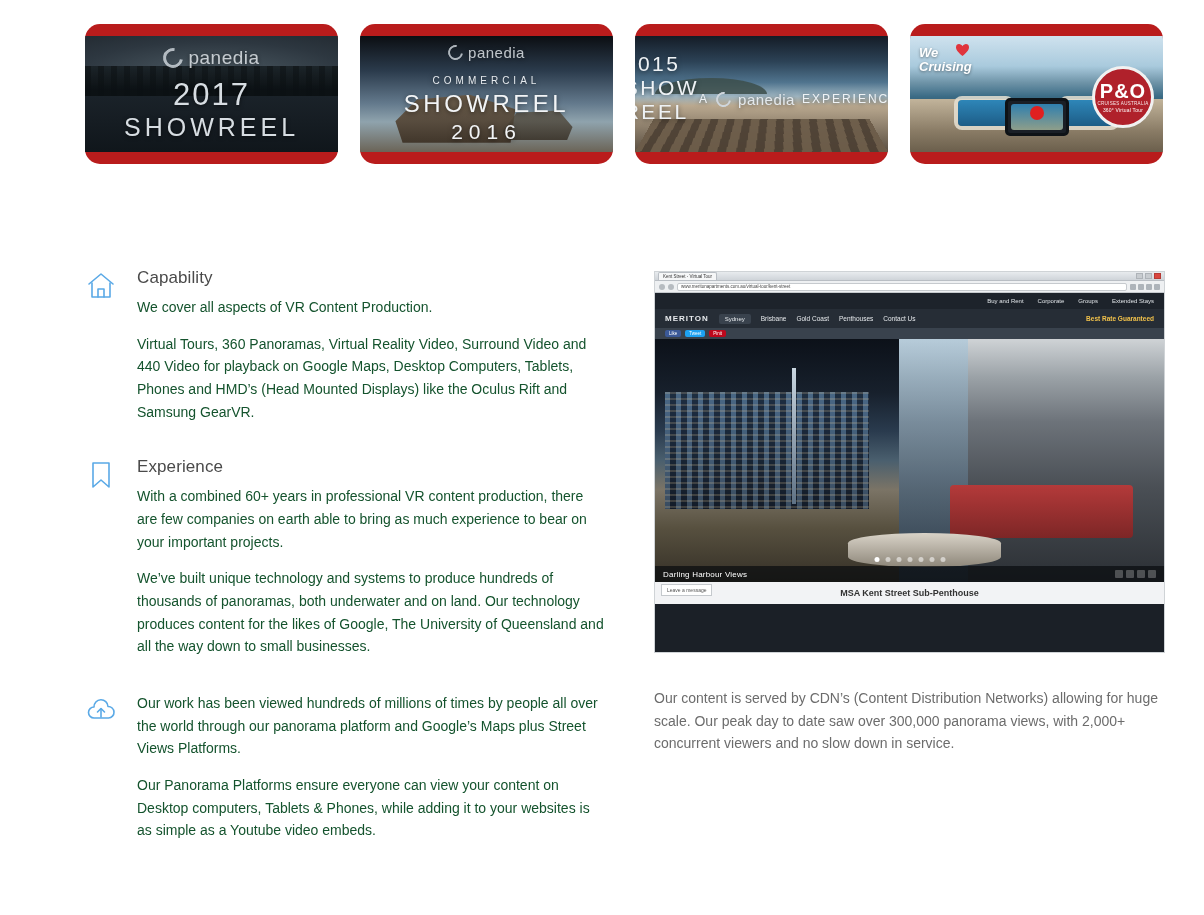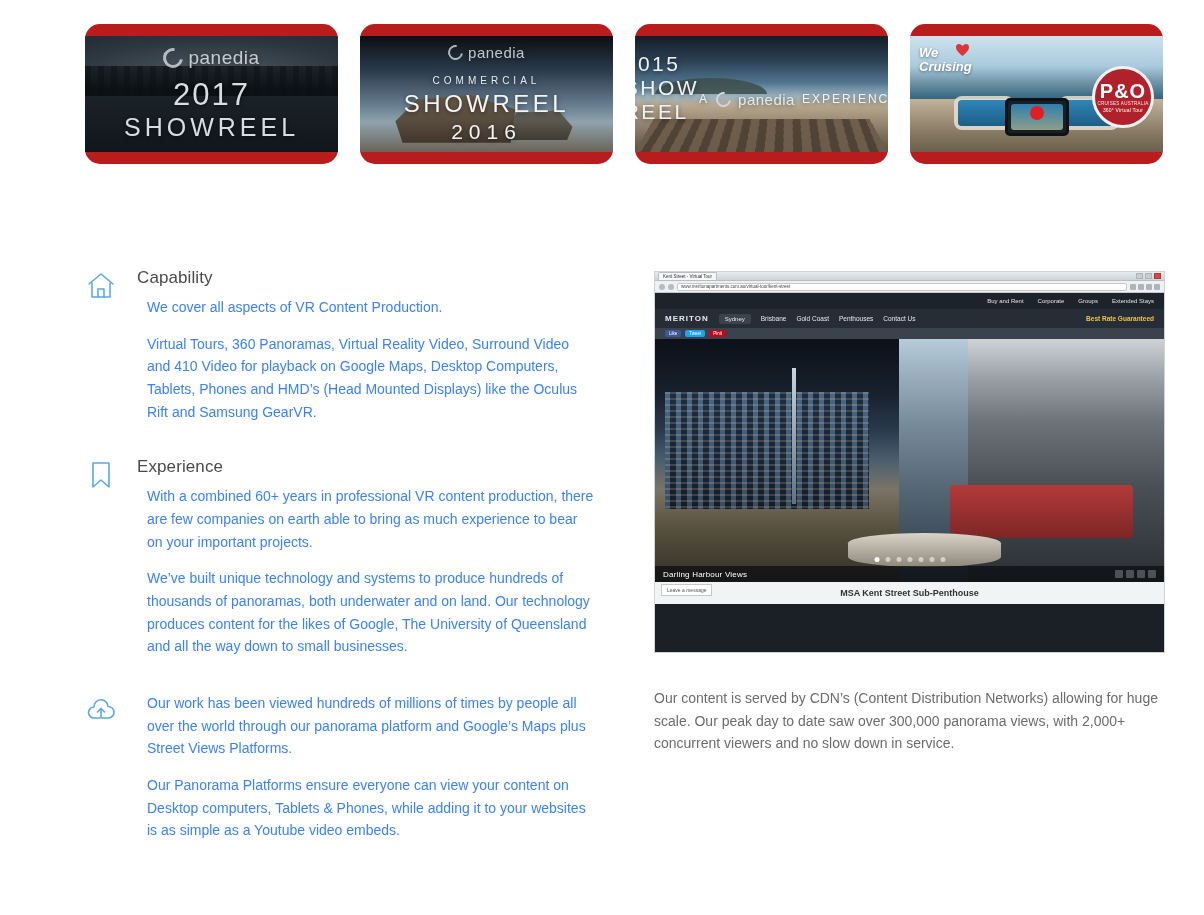--- a/index.html
+++ b/index.html
@@ -202,24 +202,24 @@
   }
   .feature .body { margin-left: 52px; }
   .feature h3 {
     margin: 10px 0 8px;
     font-size: 17px;
     font-weight: 400;
     color: #4a4a4a;
     letter-spacing: .1px;
   }
   .feature p {
-    margin: 0 10px 14px;
+    margin: 0 0 14px;
     font-size: 14px;
     line-height: 1.62;
-    color: #3b82f6;
+    color: #14532d;
   }
   .feature p:last-child { margin-bottom: 0; }
 
   
   .right-col {
     position: absolute;
     left: 654px; top: 271px;
     width: 511px;
   }
   .browser-shot {
@@ -448,21 +448,21 @@
       <span class="icon">
         <svg viewBox="0 0 32 32" width="32" height="32" fill="none" stroke="#5aa9e6" stroke-width="1.6" stroke-linecap="round" stroke-linejoin="round">
           <path d="M4 14 L16 4 L28 14"></path>
           <path d="M7 13 V27 H25 V13"></path>
           <path d="M13 27 V19 H19 V27"></path>
         </svg>
       </span>
       <div class="body">
         <h3>Capability</h3>
         <p>We cover all aspects of VR Content Production.</p>
-        <p>Virtual Tours, 360 Panoramas, Virtual Reality Video, Surround Video and 410 Video for playback on Google Maps, Desktop Computers, Tablets, Phones and HMD’s (Head Mounted Displays) like the Oculus Rift and Samsung GearVR.</p>
+        <p>Virtual Tours, 360 Panoramas, Virtual Reality Video, Surround Video and 440 Video for playback on Google Maps, Desktop Computers, Tablets, Phones and HMD’s (Head Mounted Displays) like the Oculus Rift and Samsung GearVR.</p>
       </div>
     </div>
 
     <div class="feature">
       <span class="icon">
         <svg viewBox="0 0 32 32" width="32" height="32" fill="none" stroke="#5aa9e6" stroke-width="1.6" stroke-linecap="round" stroke-linejoin="round">
           <path d="M8 4 H24 V28 L16 21 L8 28 Z"></path>
         </svg>
       </span>
       <div class="body">

